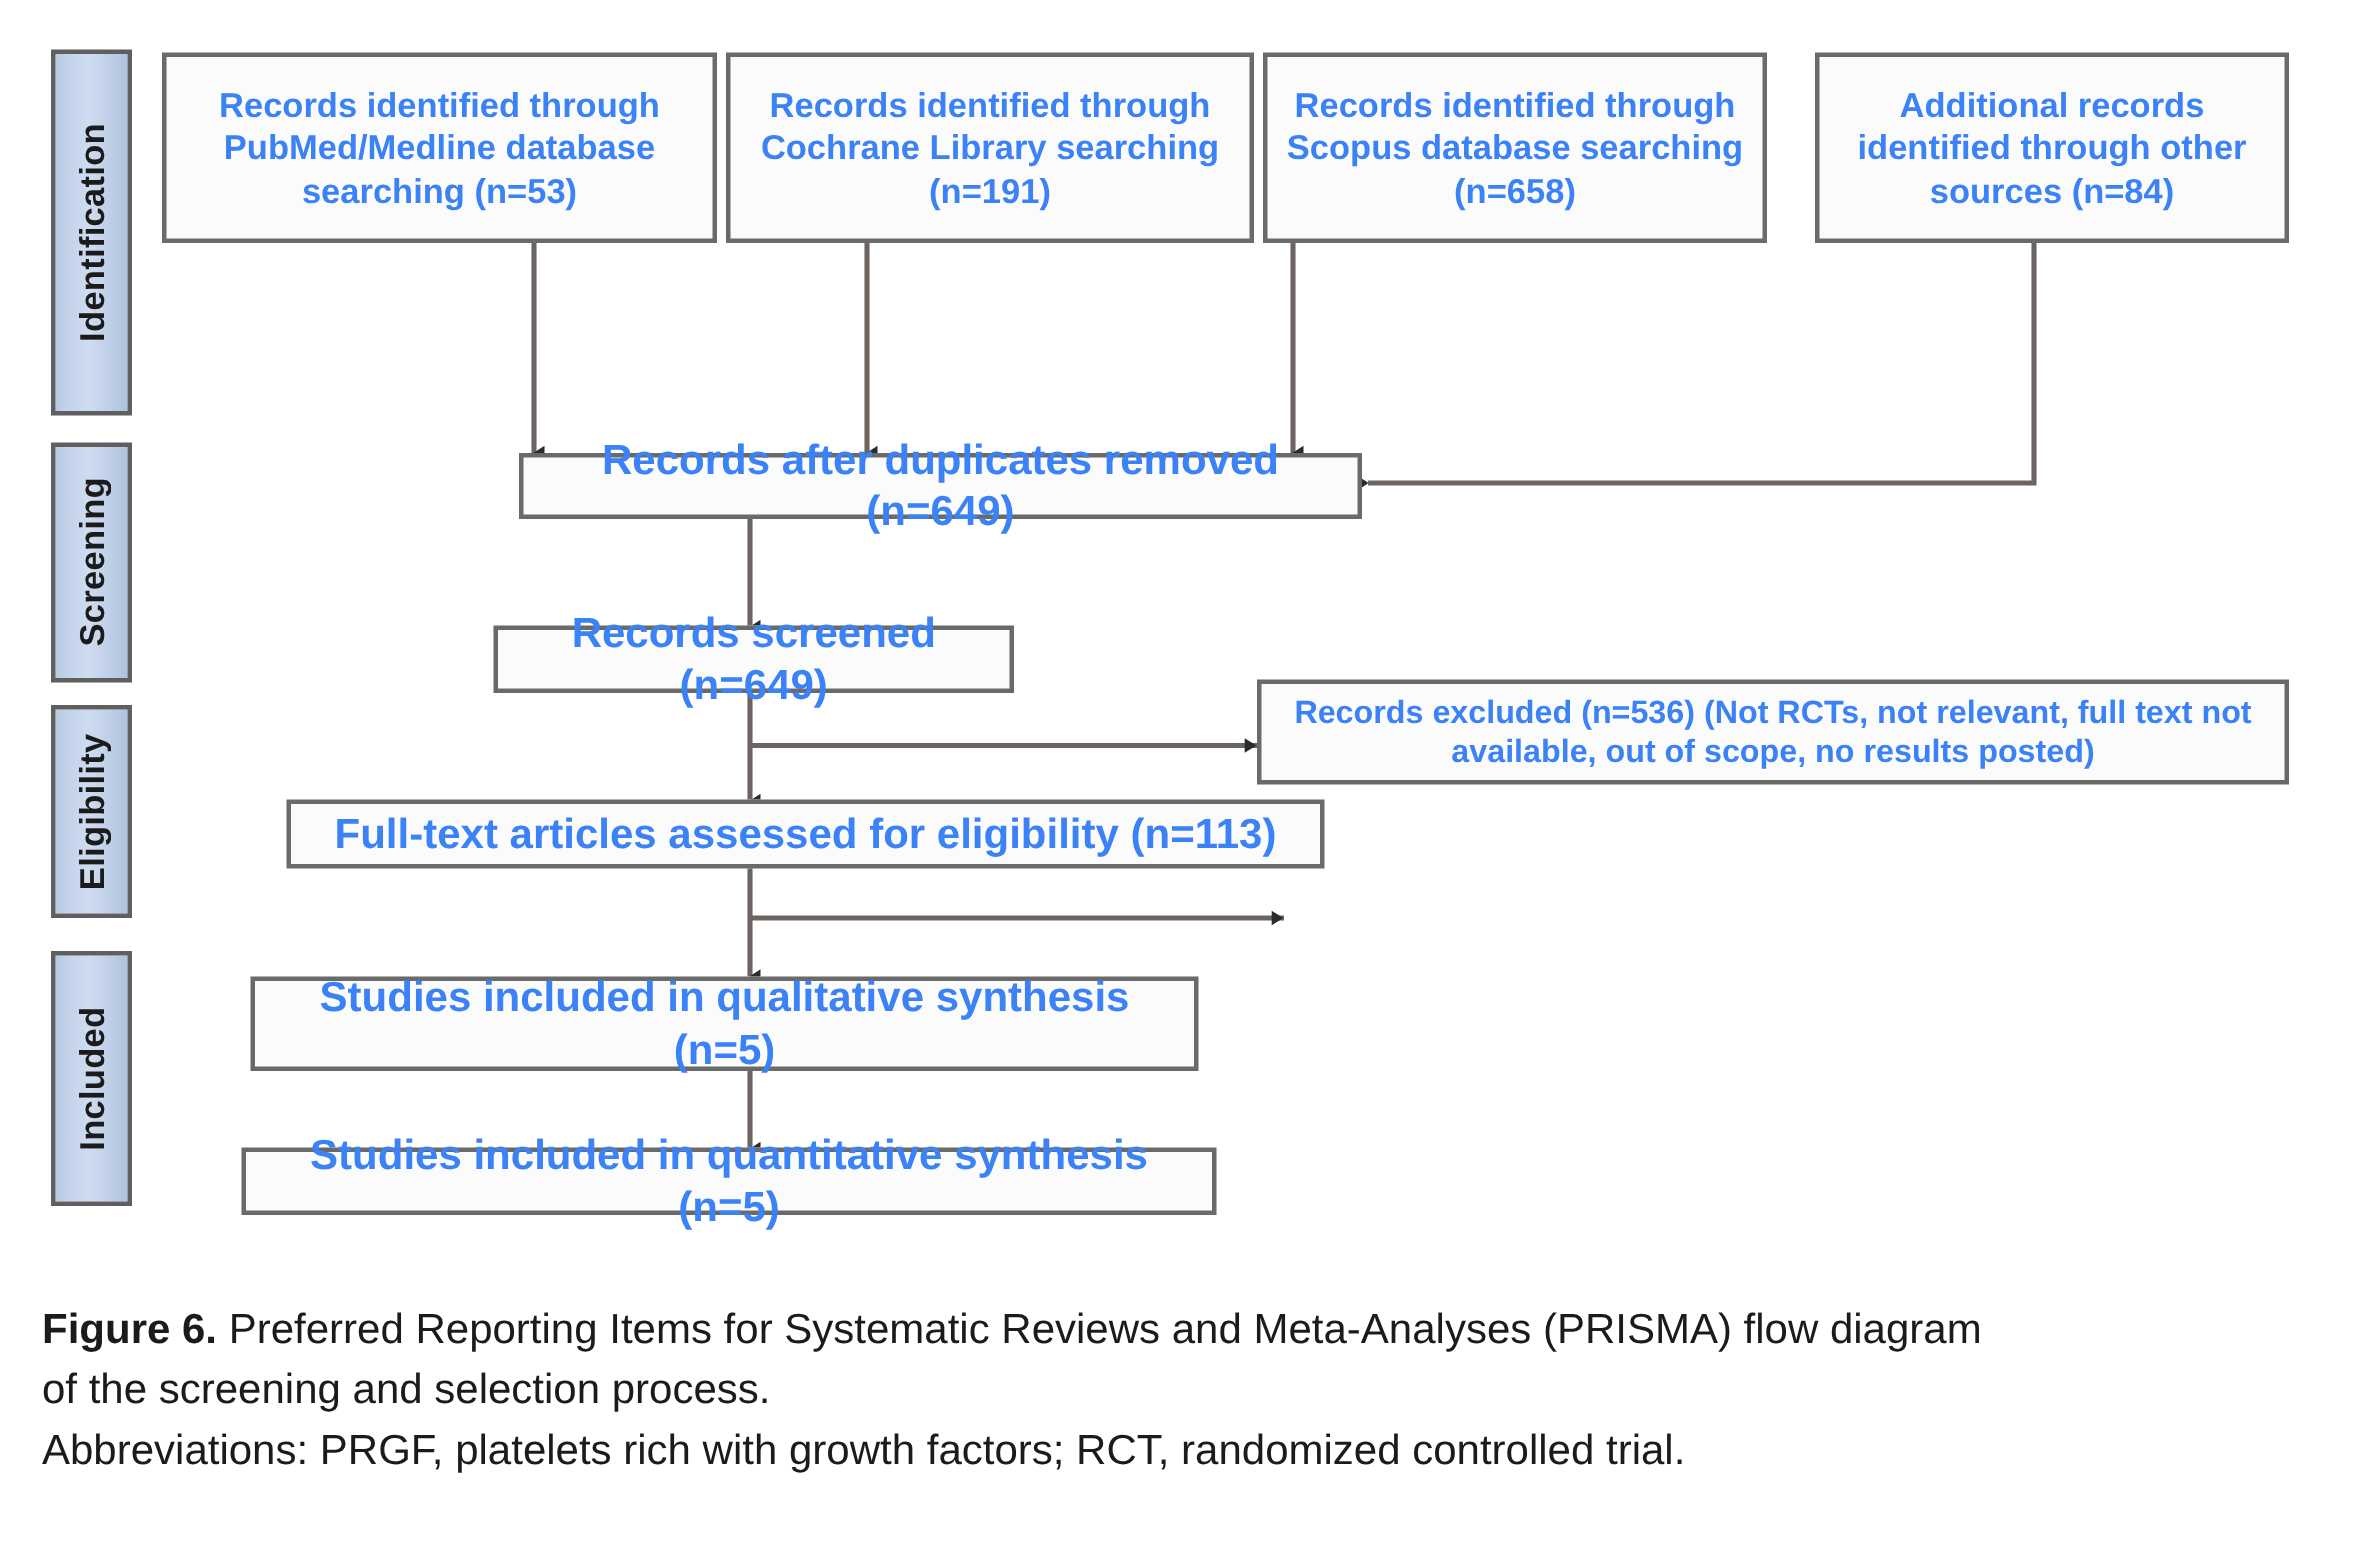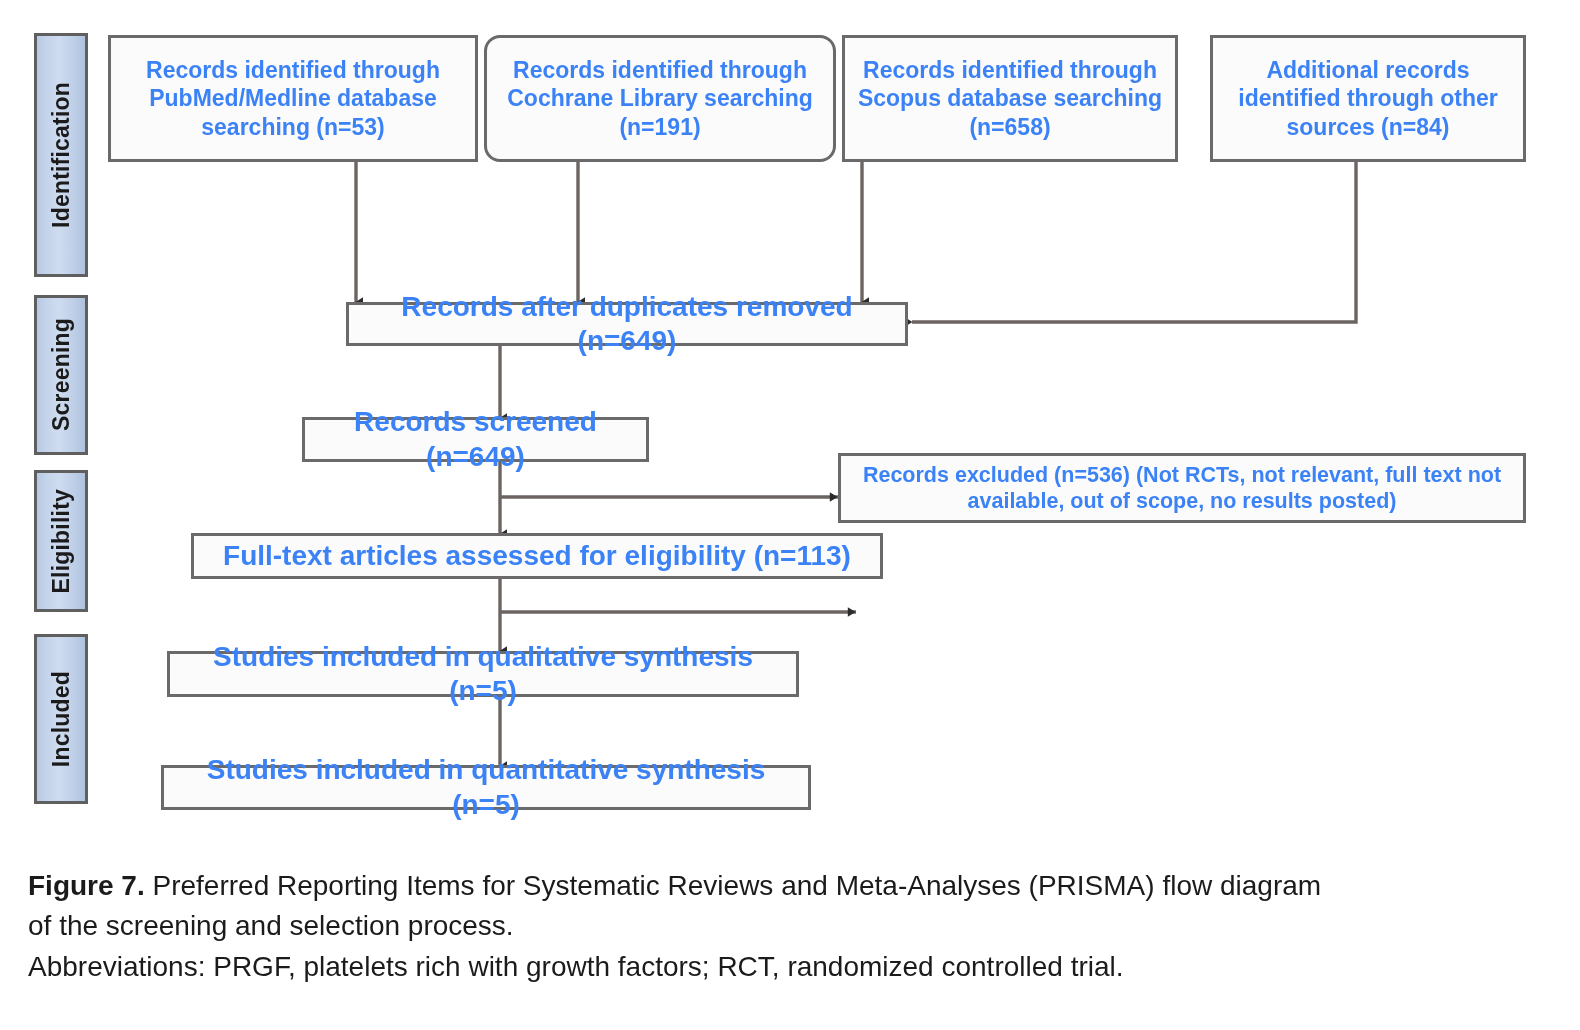--- a/index.html
+++ b/index.html
@@ -142,40 +142,40 @@
     </div>
     <div class="stage-label" style="left:34px; top:470px; width:54px; height:142px;">
       <span>Eligibility</span>
     </div>
     <div class="stage-label" style="left:34px; top:634px; width:54px; height:170px;">
       <span>Included</span>
     </div>
 
     <div class="node med" style="left:108px; top:35px; width:370px; height:127px;">Records identified through PubMed/Medline database searching (n=53)</div>
 
-    <div class="node med" style="left:484px; top:35px; width:352px; height:127px;border-radius:16px;">Records identified through Cochrane Library searching (n=191)</div>
+    <div class="node med" style="left:484px; top:35px; width:352px; height:127px;">Records identified through Cochrane Library searching (n=191)</div>
 
     <div class="node med" style="left:842px; top:35px; width:336px; height:127px;">Records identified through Scopus database searching (n=658)</div>
 
     <div class="node med" style="left:1188px; top:35px; width:316px; height:127px;margin-left:22px;">Additional records identified through other sources (n=84)</div>
 
     <div class="node lg" style="left:346px; top:302px; width:562px; height:44px;">Records after duplicates removed (n=649)</div>
 
-    <div class="node lg" style="left:302px; top:417px; width:347px; height:45px;">Records screened (n=649)</div>
+    <div class="node lg" style="left:329px; top:417px; width:347px; height:45px;">Records screened (n=649)</div>
 
     <div class="node small" style="left:838px; top:453px; width:688px; height:70px;">Records excluded (n=536) (Not RCTs, not relevant, full text not available, out of scope, no results posted)</div>
 
     <div class="node lg" style="left:191px; top:533px; width:692px; height:46px;">Full-text articles assessed for eligibility (n=113)</div>
 
 
-    <div class="node lg" style="left:167px; top:651px; width:632px; height:46px;">Studies included in qualitative synthesis (n=5)</div>
+    <div class="node lg" style="left:167px; top:651px; width:632px; height:63px;">Studies included in qualitative synthesis (n=5)</div>
 
     <div class="node lg" style="left:161px; top:765px; width:650px; height:45px;">Studies included in quantitative synthesis (n=5)</div>
 
   </div>
 
   <div id="caption">
-    <p><span class="fig-num">Figure 7.</span><span> Preferred Reporting Items for Systematic Reviews and Meta-Analyses (PRISMA) flow diagram</span></p>
+    <p><span class="fig-num">Figure 6.</span><span> Preferred Reporting Items for Systematic Reviews and Meta-Analyses (PRISMA) flow diagram</span></p>
     <p>of the screening and selection process.</p>
     <p>Abbreviations: PRGF, platelets rich with growth factors; RCT, randomized controlled trial.</p>
   </div>
 
 </div>
 
 </body></html>

